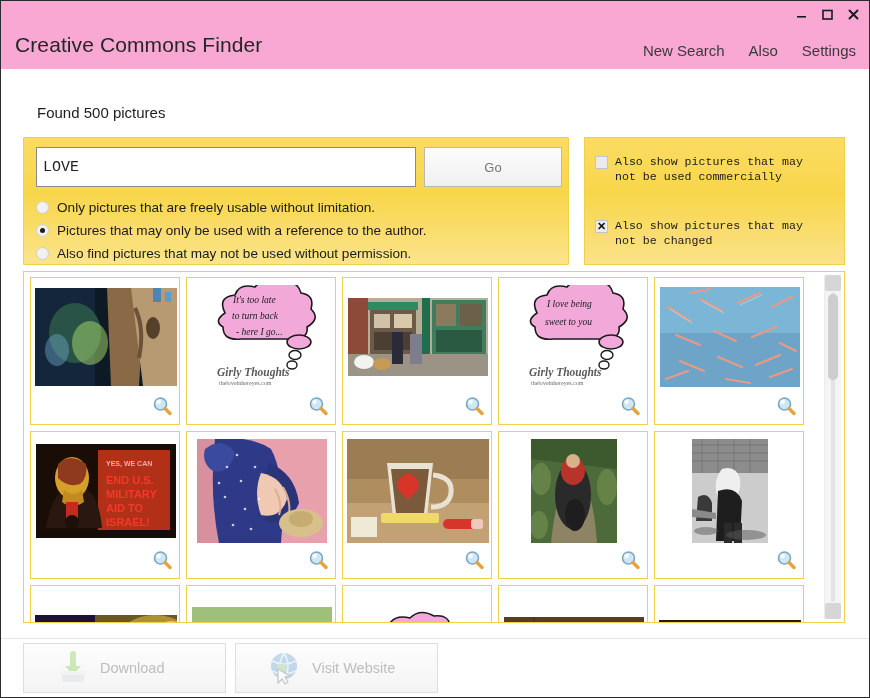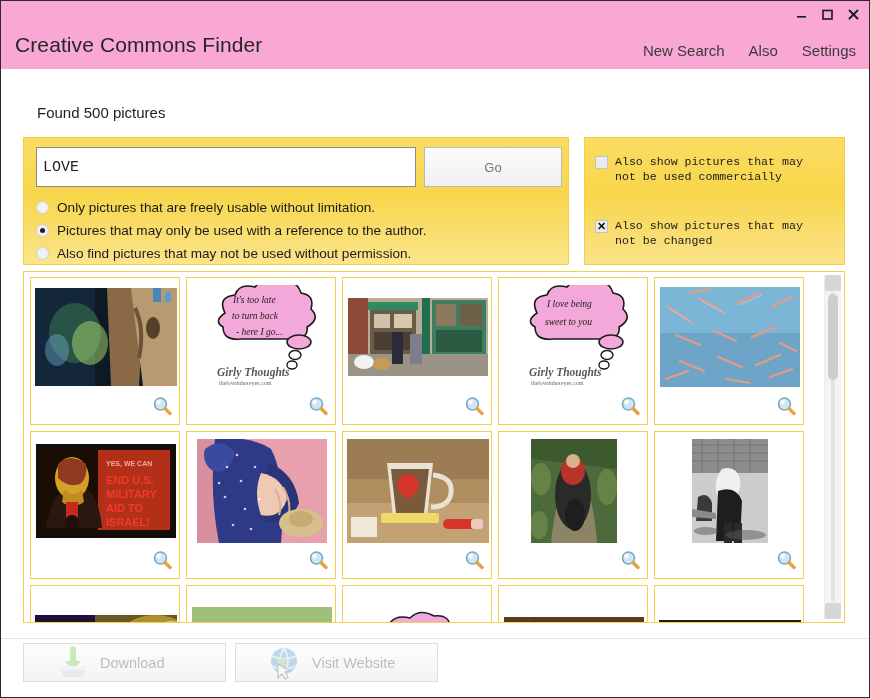--- a/index.html
+++ b/index.html
@@ -317,21 +317,21 @@
   }
   .bottom-bar {
     position: absolute;
     left: 22px;
     top: 642px;
     display: flex;
     gap: 9px;
   }
   .action-btn {
     width: 203px;
-    height: 39px;
+    height: 50px;
     box-sizing: border-box;
     border: 1px solid #dedede;
     background: linear-gradient(180deg,#fdfdfd 0%,#f4f4f4 100%);
     display: flex;
     align-items: center;
     gap: 10px;
     padding-left: 32px;
     cursor: default;
   }
   .action-icon { width: 34px; height: 34px; opacity: .35; flex:none; }

